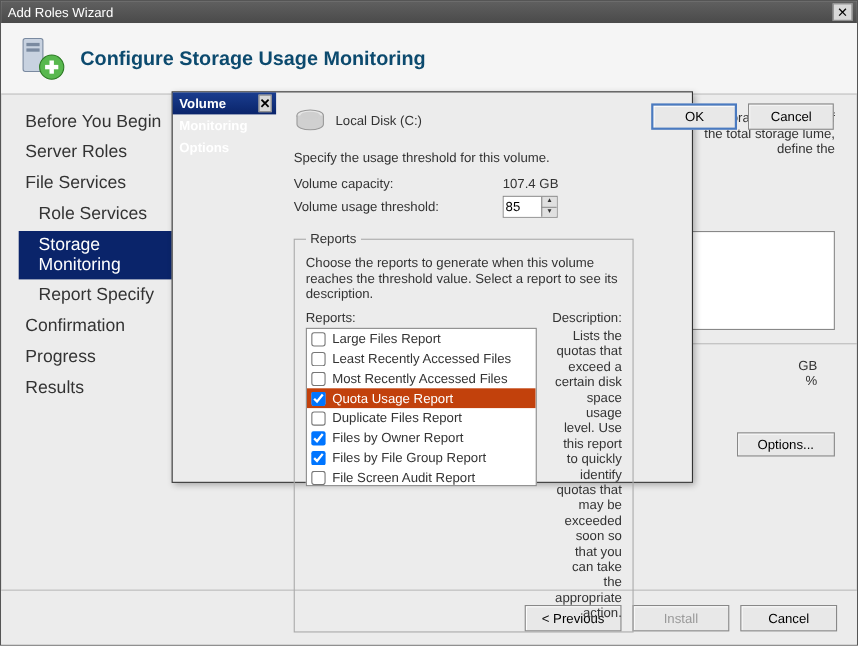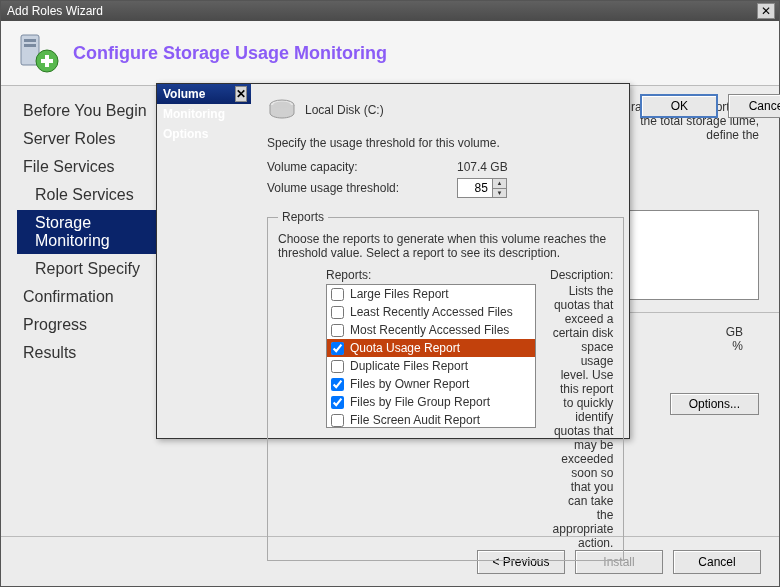--- a/index.html
+++ b/index.html
@@ -6,21 +6,21 @@
 body { background: #a0a0a0; width: 780px; height: 587px; overflow: hidden; position: relative; }
 
 
 .wizard { width: 780px; height: 587px; background: #ececec; border: 1px solid #555; position: relative; }
 .wizard-titlebar { height: 20px; background: linear-gradient(#606060,#4a4a4a); color: #fff; font-size: 12px; line-height: 20px; padding-left: 6px; display: flex; justify-content: space-between; }
 .wizard-titlebar .close-btn { width: 18px; height: 16px; background: #d8d8d8; color: #000; text-align: center; line-height: 14px; margin: 2px 4px; font-size: 12px; border: 1px solid #888; }
 
 .header { display: flex; align-items: center; padding: 10px 16px 10px 16px; border-bottom: 1px solid #bbb; background: #f5f5f5; }
 .header-icon { width: 44px; height: 44px; position: relative; margin-right: 12px; }
 .header-icon svg { width: 44px; height: 44px; }
-.header-title { font-size: 18px; font-weight: 600; color: #8b5cf6; }
+.header-title { font-size: 18px; font-weight: 600; color: #0c4a6e; }
 
 .body { display: flex; height: calc(100% - 20px - 70px - 50px); }
 .sidebar { width: 158px; padding: 12px 0 0 16px; font-size: 16px; color: #333; }
 .sidebar .item { padding: 4px 6px; margin-bottom: 2px; cursor: default; }
 .sidebar .item.sub { padding-left: 18px; }
 .sidebar .item.sel { background: #0a246a; color: #fff; }
 
 .content { flex: 1; padding: 14px 20px; font-size: 12px; color: #333; position: relative; }
 .content-text { margin-bottom: 12px; }
 .content-box { border: 1px solid #888; height: 90px; background: #fff; margin-bottom: 12px; }
@@ -37,29 +37,29 @@
 
 .modal-body { padding: 14px 16px 8px 16px; font-size: 12px; color: #333; flex: 1; }
 .disk-row { display: flex; align-items: center; margin-bottom: 14px; }
 .disk-icon { width: 30px; height: 24px; margin-right: 8px; }
 .disk-icon svg { width: 30px; height: 24px; }
 .spec-text { margin-bottom: 10px; }
 .cap-row { display: flex; margin-bottom: 4px; }
 .cap-row .lbl { width: 190px; }
 .cap-row .val { width: 80px; }
 .spinner { display: inline-flex; border: 1px solid #888; height: 20px; background: #fff; }
-.spinner input { width: 34px; border: none; text-align: right; padding-right: 4px; font-size: 12px; background: #fff; }
+.spinner input { width: 34px; border: none; text-align: right; padding-right: 19px; font-size: 12px; background: #fff; }
 .spinner .spin-btns { display: flex; flex-direction: column; width: 14px; }
 .spinner .spin-btns div { flex: 1; border-left: 1px solid #888; background: #e0e0e0; text-align: center; font-size: 6px; line-height: 8px; }
 .spinner .spin-btns div:first-child { border-bottom: 1px solid #888; }
 
 fieldset.reports { border: 1px solid #aaa; padding: 8px 10px 10px 10px; margin-top: 12px; }
 fieldset.reports legend { font-size: 12px; padding: 0 4px; }
 .reports-desc { margin-bottom: 8px; }
-.reports-cols { display: flex; gap: 14px; margin-left: 48px; }
+.reports-cols { display: flex; gap: 14px; }
 .reports-list-col { width: 210px; }
 .reports-list-label { margin-bottom: 2px; }
 .reports-list { border: 1px solid #888; background: #fff; height: 144px; overflow: hidden; }
 .reports-list .row { display: flex; align-items: center; height: 18px; padding-left: 4px; font-size: 12px; }
 .reports-list .row.sel { background: #c2410c; color: #fff; }
 .reports-list .row input[type=checkbox] { margin-right: 6px; width: 13px; height: 13px; }
 .desc-col { flex: 1; }
 .desc-label { margin-bottom: 2px; }
 .desc-text { font-size: 12px; text-align: right; }
 

